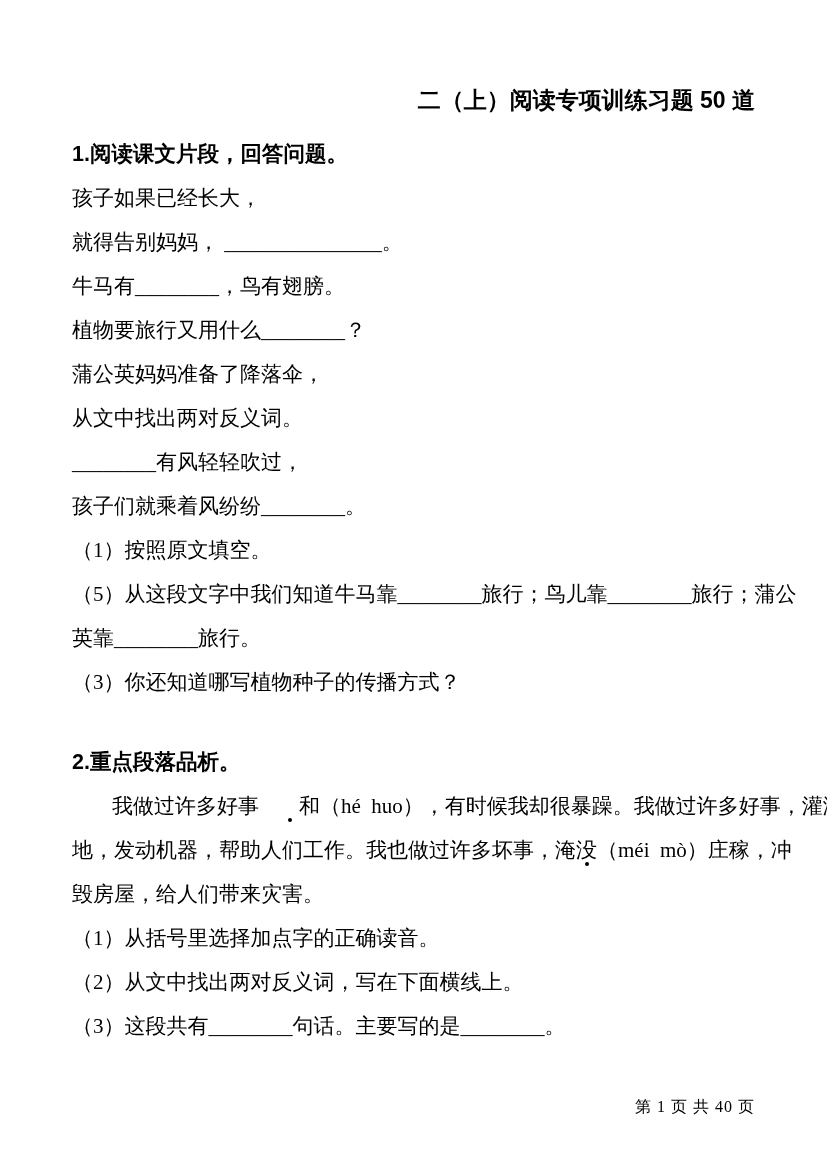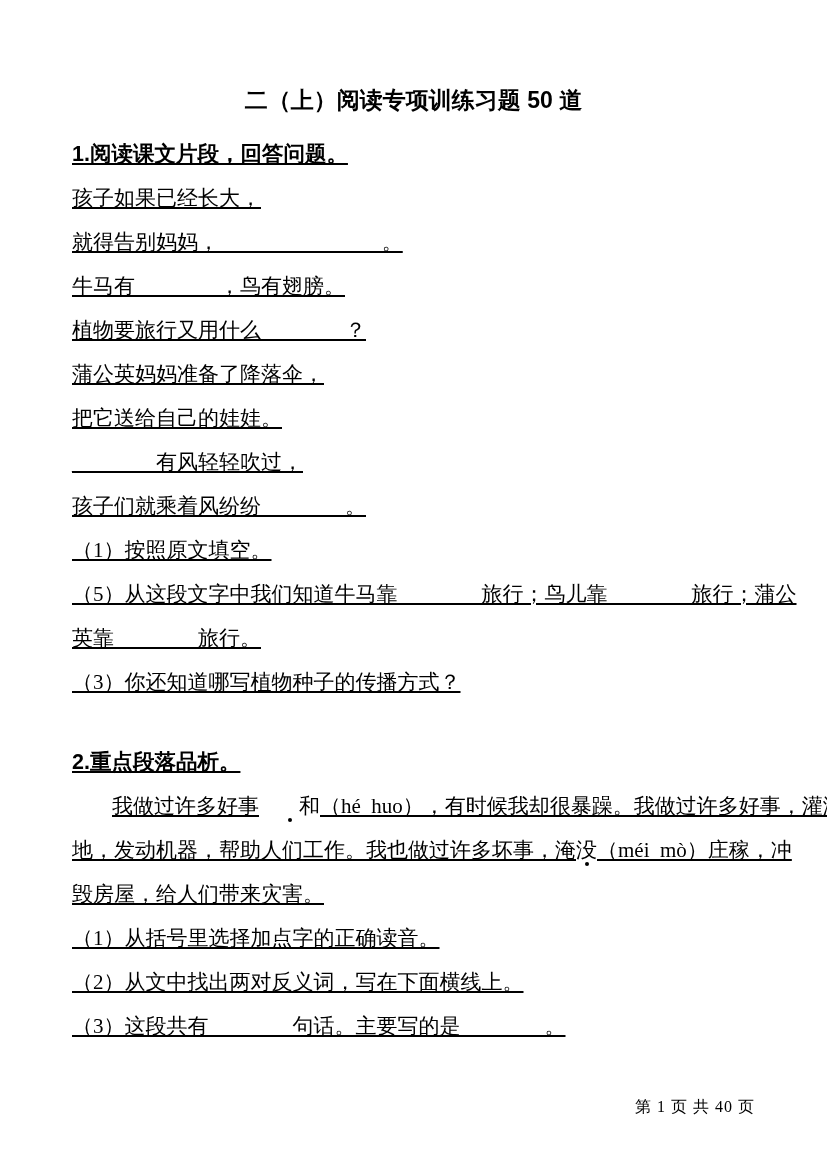--- a/index.html
+++ b/index.html
@@ -19,32 +19,31 @@
     position: absolute;
     inset: 0;
     background: #ffffff;
   }
   .content {
     padding: 78px 72px 0 72px;
   }
   .title {
     font-size: 23px;
     font-weight: bold;
-    text-align: center;
+    text-align: right;
     height: 44px;
     line-height: 44px;
     font-family: "Liberation Sans", "DejaVu Sans", sans-serif;
     white-space: pre;
   }
   .line {
     font-size: 21px;
     height: 44px;
     line-height: 44px;
     white-space: pre;
-    text-decoration: underline;
   }
   .h {
     font-weight: bold;
     font-size: 21.5px;
     font-family: "Liberation Sans", "DejaVu Sans", sans-serif;
   }
   .h1 { margin-top: 10px; }
   .h2 { margin-top: 36px; }
   .indent { text-indent: 40px; }
   .dotchar {
@@ -79,21 +78,21 @@
 
     <div class="title">二（上）阅读专项训练习题 50 道</div>
 
     <div class="line h h1">1.阅读课文片段，回答问题。</div>
 
     <div class="line">孩子如果已经长大，</div>
     <div class="line">就得告别妈妈， _______________。</div>
     <div class="line">牛马有________，鸟有翅膀。</div>
     <div class="line">植物要旅行又用什么________？</div>
     <div class="line">蒲公英妈妈准备了降落伞，</div>
-    <div class="line">把它送给自己的娃娃。</div>
+    <div class="line">从文中找出两对反义词。</div>
     <div class="line">________有风轻轻吹过，</div>
     <div class="line">孩子们就乘着风纷纷________。</div>
 
     <div class="line">（1）按照原文填空。</div>
     <div class="line">（5）从这段文字中我们知道牛马靠________旅行；鸟儿靠________旅行；蒲公</div>
     <div class="line">英靠________旅行。</div>
     <div class="line">（3）你还知道哪写植物种子的传播方式？</div>
 
     <div class="line h h2">2.重点段落品析。</div>
 

